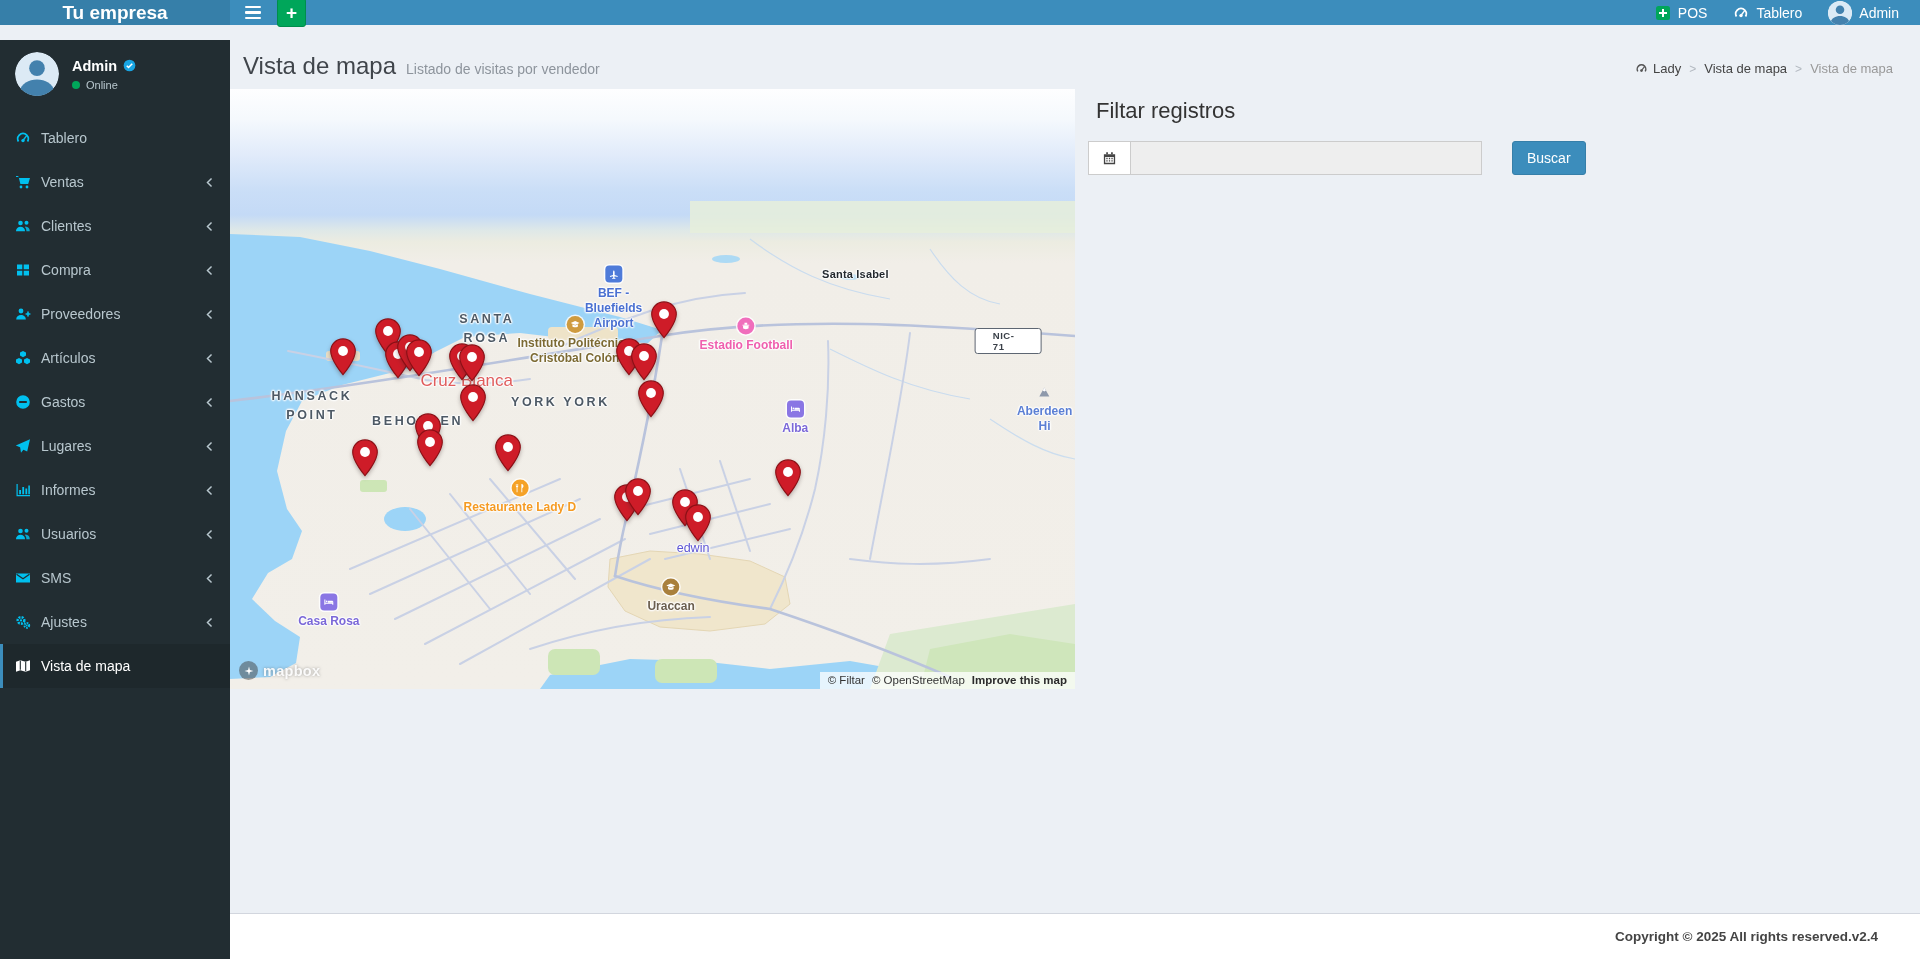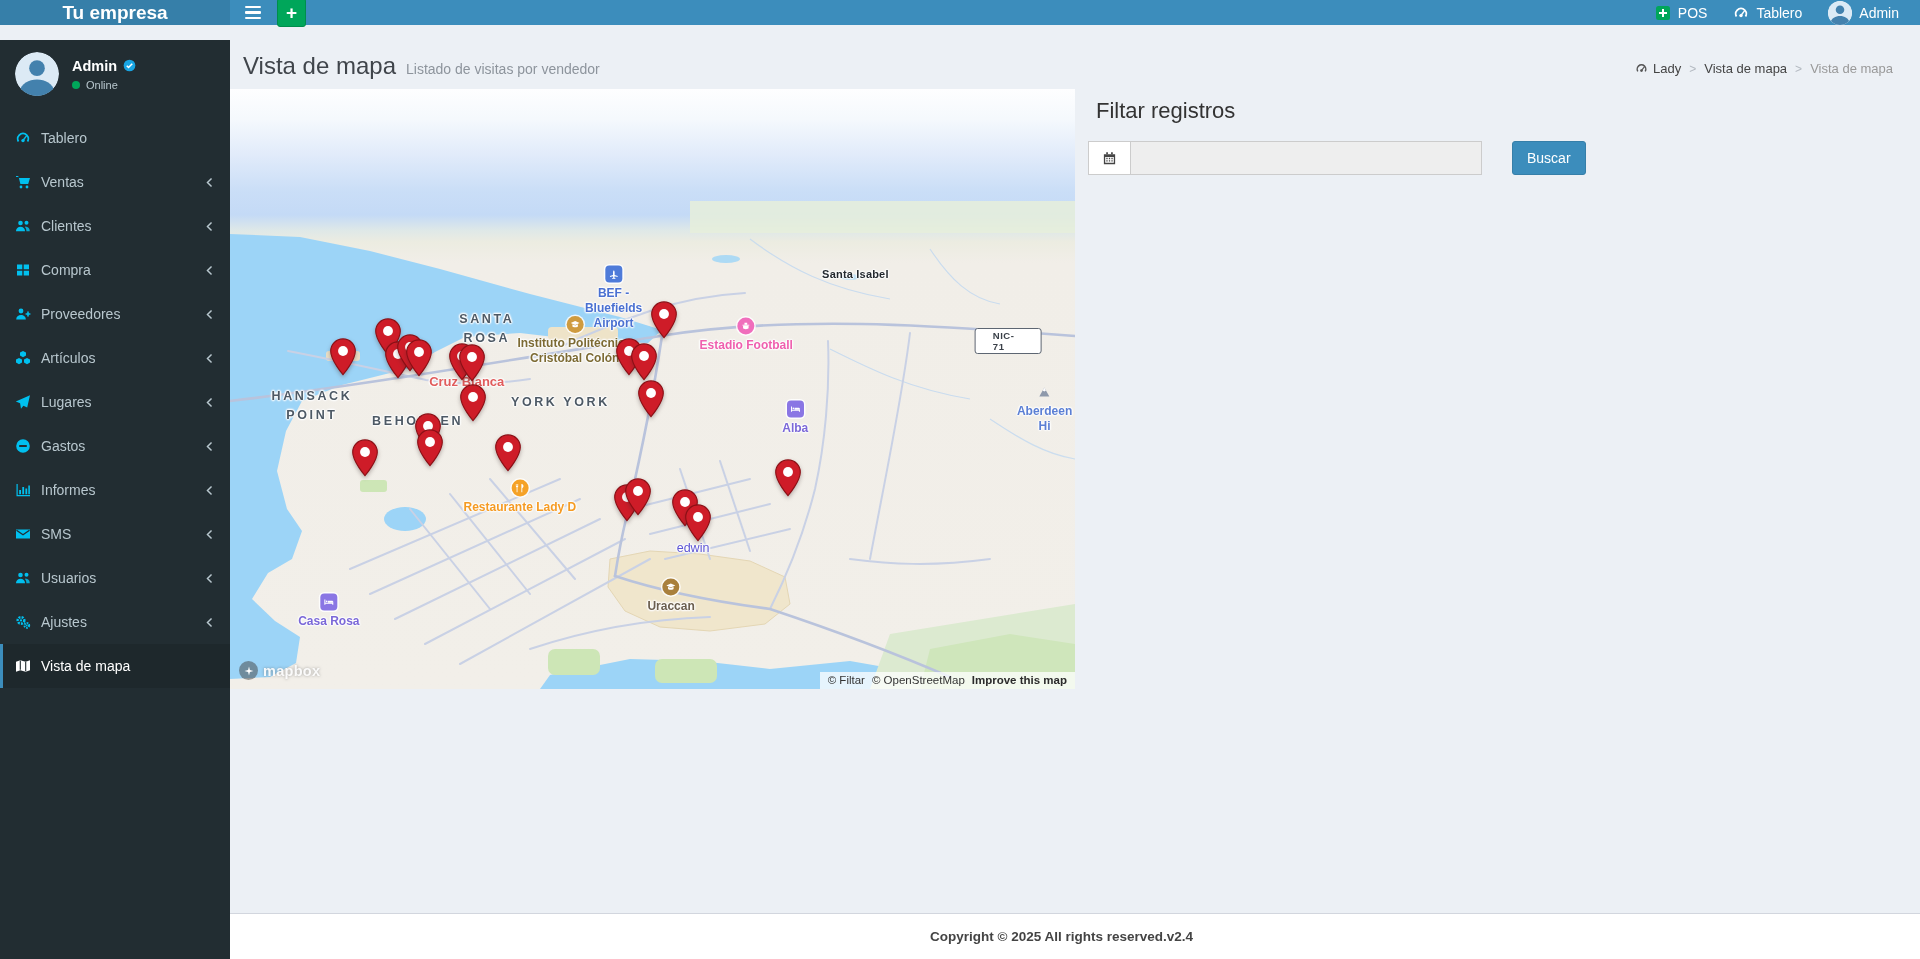--- a/index.html
+++ b/index.html
@@ -62,21 +62,21 @@
   .content-body { flex:1; display:flex; align-items:flex-start; }
   
   .map { position:relative; width:845px; height:600px; flex:none; overflow:hidden; cursor:grab;
     background:linear-gradient(180deg,#fefeff 0%,#f5f9fd 5%,#e1ebfa 11%,#cadef7 17%,#c4daf6 21%,
                #dee8e8 23.5%,#ecece1 25.5%,#f1eee8 29%,#f2efe9 100%); }
   .map svg.base { position:absolute; inset:0; display:block; }
   .map-label { position:absolute; transform:translate(-50%,-50%); text-align:center; white-space:pre-line;
     text-shadow:0 0 2px #fff,0 0 2px #fff,0 1px 2px #fff,0 -1px 2px #fff,1px 0 2px #fff,-1px 0 2px #fff; }
   .map-label.city { font-size:12.5px; letter-spacing:2.6px; color:#4d5965; font-weight:700; line-height:1.5; }
   .map-label.town { font-size:11px; color:#24292e; font-weight:700; letter-spacing:.2px; }
-  .map-label.street { font-size:13px; color:#e05c5c; font-weight:700;padding-left:7px; }
+  .map-label.street { font-size:17px; color:#e05c5c; font-weight:400;padding-left:7px; }
   .map-label.name { font-size:12.5px; color:#5d55d4; font-weight:400; }
   .poi { position:absolute; transform:translate(-50%,-50%); display:flex; flex-direction:column;
          align-items:center; gap:3px; }
   .poi-icon { width:17px; height:17px; display:flex; align-items:center; justify-content:center; flex:none; }
   .poi-icon.circle { border-radius:50%; box-shadow:0 0 0 1.5px rgba(255,255,255,.85); }
   .poi-icon.square { border-radius:4px; box-shadow:0 0 0 1.5px rgba(255,255,255,.85); }
   .poi-icon svg { width:11px; height:11px; }
   .poi-icon.none svg { width:16px; height:16px; }
   .poi-label { font-size:12px; font-weight:700; line-height:1.25; white-space:pre-line; text-align:center;
     text-shadow:0 0 2px #fff,0 0 2px #fff,0 1px 2px #fff,0 -1px 2px #fff,1px 0 2px #fff,-1px 0 2px #fff; }
@@ -102,21 +102,21 @@
   .input-group { display:flex; width:394px; }
   .ig-addon { width:42px; background:#fff; border:1px solid #ccc; border-right:none; display:flex;
     align-items:center; justify-content:center; color:#444; border-radius:0; }
   .ig-addon svg { width:15px; height:15px; fill:#444; }
   .date-input { flex:1; height:34px; border:1px solid #ccc; background:#eee; padding:0 10px; font-size:14px;
     color:#555; outline:none; font-family:"Liberation Sans",sans-serif; }
   .buscar-btn { margin-left:30px; height:34px; padding:0 14px; background:#3c8dbc; border:1px solid #367fa9;
     color:#fff; font-size:14px; border-radius:3px; cursor:pointer; font-family:"Liberation Sans",sans-serif; }
   
   .footer { background:#fff; border-top:1px solid #d2d6de; padding:15px; display:flex;
-    justify-content:center; font-size:13.5px; color:#444; font-weight:700; }
+    justify-content:flex-end; font-size:13.5px; color:#444; font-weight:700; }
   .footer .version { margin-right:27px; }
 </style>
 </head>
 <body>
 
 <header class="navbar">
   <div class="brand">Tu empresa</div>
   <div class="nav-main">
     <div class="hamburger">
         <span></span>
@@ -258,81 +258,81 @@
         <span class="mi-label">Artículos</span>
         <span class="chevron">
           <svg viewBox="0 0 16 16" fill="none" stroke="currentColor" stroke-width="1.8">
             <path d="M10.5 3L5.5 8l5 5"></path>
           </svg>
         </span>
       </li>
       <li>
         <span class="mi-icon">
           <svg viewBox="0 0 16 16">
+            <path fill-rule="evenodd" d="M8 1.2a6.8 6.8 0 1 0 0 13.6A6.8 6.8 0 0 0 8 1.2zM4.2 7h7.6v2H4.2z"></path>
+          </svg>
+        </span>
+        <span class="mi-label">Gastos</span>
+        <span class="chevron">
+          <svg viewBox="0 0 16 16" fill="none" stroke="currentColor" stroke-width="1.8">
+            <path d="M10.5 3L5.5 8l5 5"></path>
+          </svg>
+        </span>
+      </li>
+      <li>
+        <span class="mi-icon">
+          <svg viewBox="0 0 16 16">
             <path d="M15 1.2L.8 7.6l4.3 1.7.9 5.5 2.4-3 3.8 1.6L15 1.2z"></path>
           </svg>
         </span>
         <span class="mi-label">Lugares</span>
-        <span class="chevron">
-          <svg viewBox="0 0 16 16" fill="none" stroke="currentColor" stroke-width="1.8">
-            <path d="M10.5 3L5.5 8l5 5"></path>
-          </svg>
-        </span>
-      </li>
-      <li>
-        <span class="mi-icon">
-          <svg viewBox="0 0 16 16">
-            <path fill-rule="evenodd" d="M8 1.2a6.8 6.8 0 1 0 0 13.6A6.8 6.8 0 0 0 8 1.2zM4.2 7h7.6v2H4.2z"></path>
-          </svg>
-        </span>
-        <span class="mi-label">Gastos</span>
         <span class="chevron">
           <svg viewBox="0 0 16 16" fill="none" stroke="currentColor" stroke-width="1.8">
             <path d="M10.5 3L5.5 8l5 5"></path>
           </svg>
         </span>
       </li>
       <li>
         <span class="mi-icon">
           <svg viewBox="0 0 16 16">
             <path d="M1.5 2h1.2v11H15v1.2H1.5z"></path>
             <path d="M4.2 8h1.8v4.2H4.2zM7.3 5h1.8v7.2H7.3zM10.4 6.5h1.8v5.7h-1.8zM13.3 3.5h1.6v8.7h-1.6z"></path>
           </svg>
         </span>
         <span class="mi-label">Informes</span>
-        <span class="chevron">
-          <svg viewBox="0 0 16 16" fill="none" stroke="currentColor" stroke-width="1.8">
-            <path d="M10.5 3L5.5 8l5 5"></path>
-          </svg>
-        </span>
-      </li>
-      <li>
-        <span class="mi-icon">
-          <svg viewBox="0 0 16 16">
-            <path d="M1 3.5h14v9H1z"></path>
-            <path d="M1.5 4.2l6.5 4.6 6.5-4.6" fill="none" stroke="#222d32" stroke-width="1.3"></path>
-          </svg>
-        </span>
-        <span class="mi-label">SMS</span>
         <span class="chevron">
           <svg viewBox="0 0 16 16" fill="none" stroke="currentColor" stroke-width="1.8">
             <path d="M10.5 3L5.5 8l5 5"></path>
           </svg>
         </span>
       </li>
       <li>
         <span class="mi-icon">
           <svg viewBox="0 0 16 16">
             <circle cx="5.5" cy="5" r="2.3"></circle>
             <path d="M1 13c0-2.3 2-4.2 4.5-4.2S10 10.7 10 13v.2H1z"></path>
             <circle cx="11.5" cy="4.7" r="2"></circle>
             <path d="M10.6 8.4c2.3.2 4.1 1.9 4.1 4.2v.6h-3.3c0-1.9-.6-3.2-1.6-4.2z" opacity=".85"></path>
           </svg>
         </span>
         <span class="mi-label">Usuarios</span>
+        <span class="chevron">
+          <svg viewBox="0 0 16 16" fill="none" stroke="currentColor" stroke-width="1.8">
+            <path d="M10.5 3L5.5 8l5 5"></path>
+          </svg>
+        </span>
+      </li>
+      <li>
+        <span class="mi-icon">
+          <svg viewBox="0 0 16 16">
+            <path d="M1 3.5h14v9H1z"></path>
+            <path d="M1.5 4.2l6.5 4.6 6.5-4.6" fill="none" stroke="#222d32" stroke-width="1.3"></path>
+          </svg>
+        </span>
+        <span class="mi-label">SMS</span>
         <span class="chevron">
           <svg viewBox="0 0 16 16" fill="none" stroke="currentColor" stroke-width="1.8">
             <path d="M10.5 3L5.5 8l5 5"></path>
           </svg>
         </span>
       </li>
       <li>
         <span class="mi-icon">
           <svg viewBox="0 0 16 16">
             <circle cx="6" cy="6.4" r="3.3" fill="none" stroke="currentColor" stroke-width="2.5" stroke-dasharray="2 1.15"></circle>

